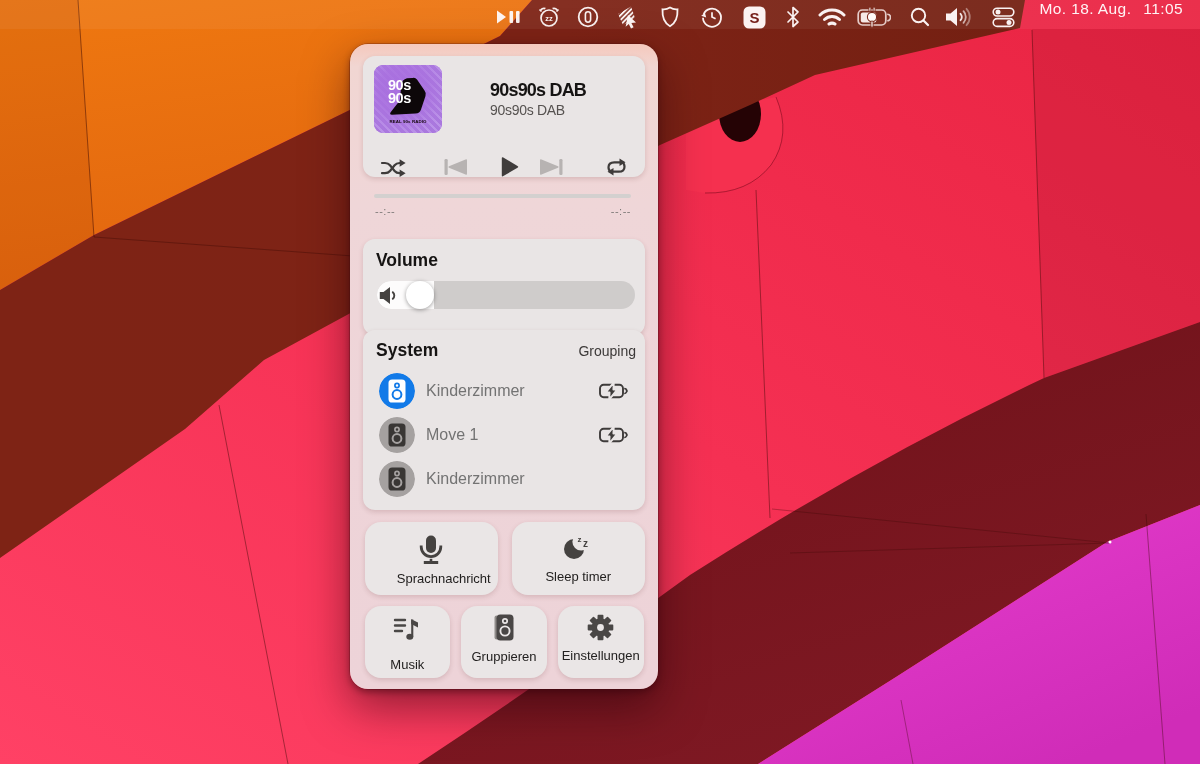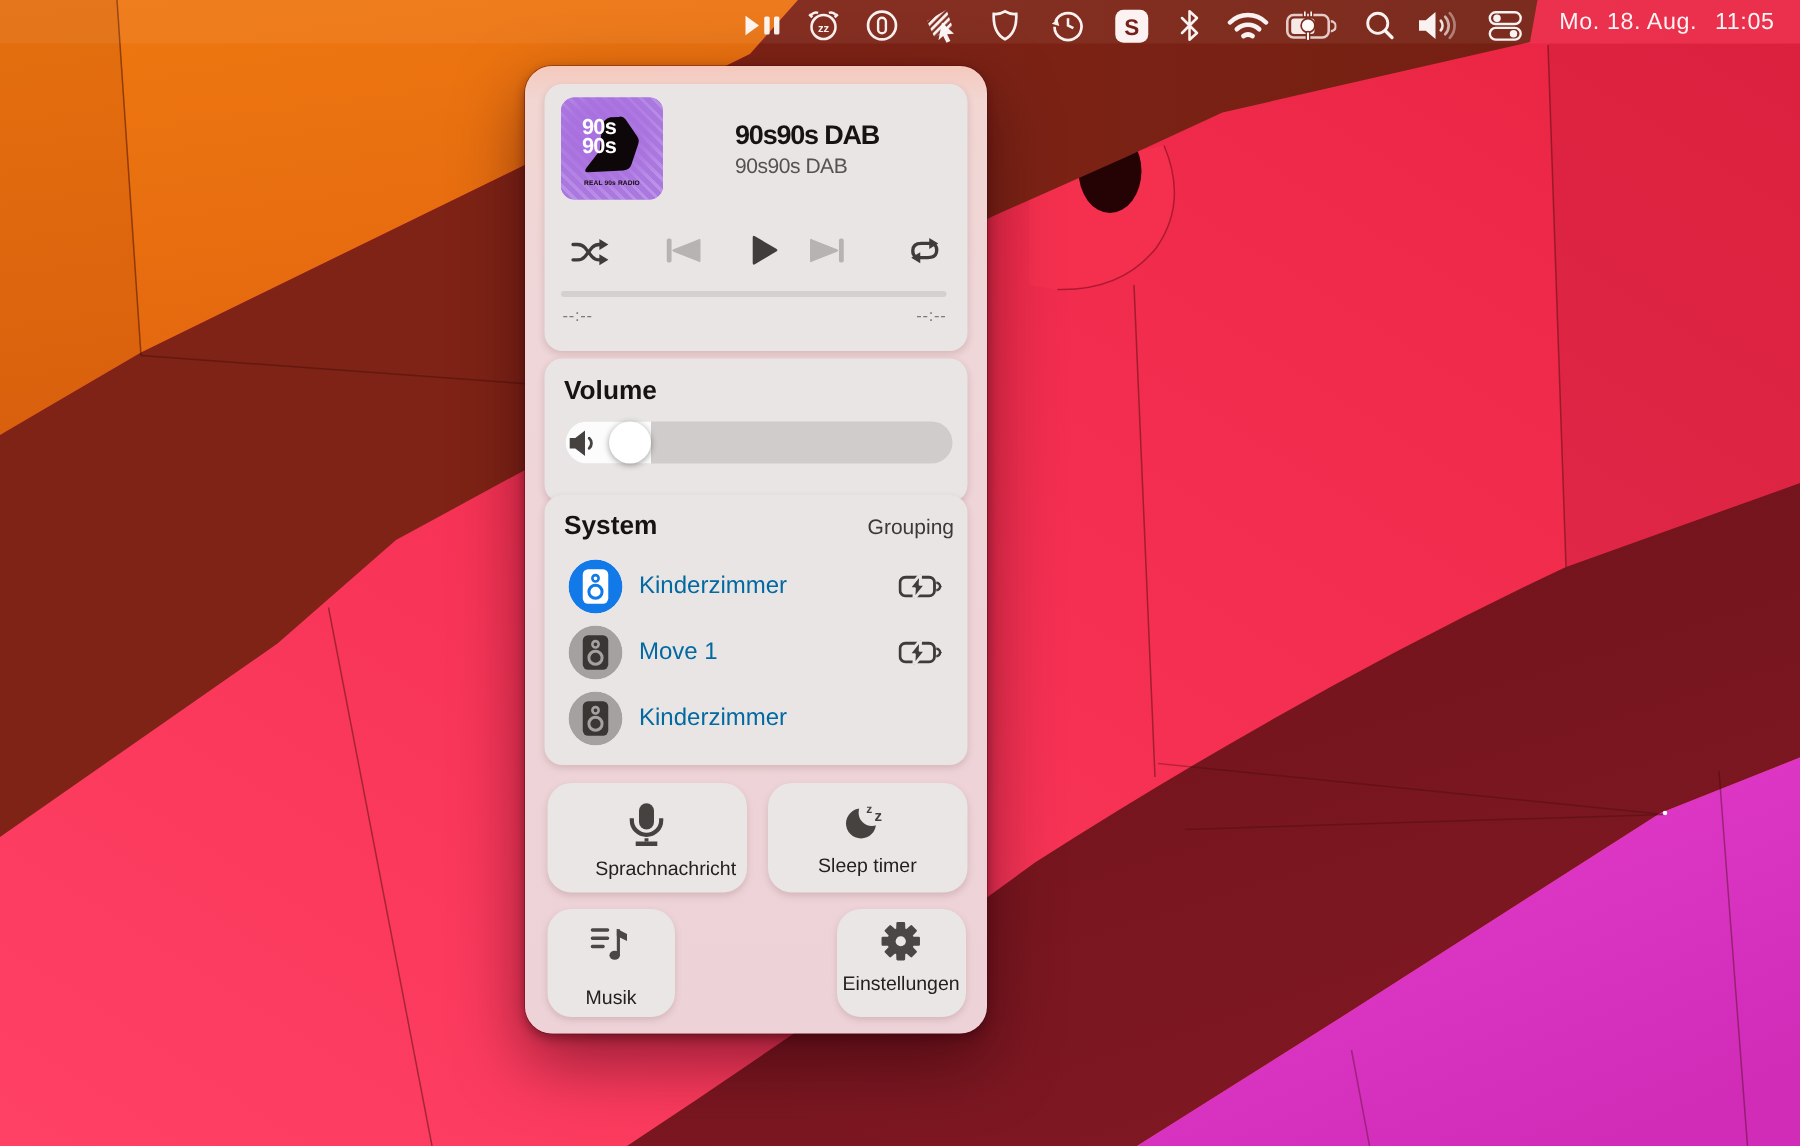--- a/index.html
+++ b/index.html
@@ -2,27 +2,27 @@
 <html><head>
 <meta charset="utf-8">
 <style>
 html,body{margin:0;padding:0;}
 body{width:1200px;height:764px;overflow:hidden;font-family:"Liberation Sans",sans-serif;-webkit-font-smoothing:antialiased;}
 #stage{position:relative;width:1200px;height:764px;background:#e82441;}
 #wall{position:absolute;left:0;top:0;}
 
 #menubar{position:absolute;left:4px;top:0;width:1200px;height:30px;color:rgba(255,250,250,.96);}
 .mi{position:absolute;top:2px;height:30px;display:flex;align-items:center;justify-content:center;}
-#mbdate{position:absolute;top:0;right:21px;height:30px;display:flex;align-items:center;font-size:15.5px;font-weight:500;letter-spacing:.4px;color:rgba(255,250,250,.97);}
+#mbdate{position:absolute;top:0;right:21px;height:30px;display:flex;align-items:flex-start;font-size:15.5px;font-weight:500;letter-spacing:.4px;color:rgba(255,250,250,.97);}
 
 #panel{position:absolute;left:350px;top:44px;width:308px;height:645px;border-radius:18px;
  background:linear-gradient(180deg,#f5c9bd 0%,#f1d6d2 3.5%,#efd6d8 25%,#eed4d8 60%,#edd3d8 100%);
  box-shadow:0 18px 45px rgba(40,0,10,.5), 0 3px 7px rgba(50,0,10,.45), 0 0 0 0.5px rgba(90,20,20,.5);}
 .card{position:absolute;left:13px;width:282px;background:#e9e5e5;border-radius:12px;box-shadow:0 2px 5px rgba(90,30,30,.16);}
-#cardMedia{top:12px;height:178px;}
+#cardMedia{top:12px;height:121px;}
 #cardVol{top:195px;height:96px;}
 #cardSys{top:286px;height:180px;}
 .pbtn{position:absolute;background:#eae6e6;border-radius:16px;box-shadow:0 2px 5px rgba(90,30,30,.16);text-align:center;color:#232120;font-size:13px;}
 
 #art{position:absolute;left:11px;top:8.5px;width:68px;height:68px;border-radius:9px;overflow:hidden;background:#ab79df;}
 #artStripes{position:absolute;left:-20px;top:-20px;width:120px;height:120px;
  background:repeating-linear-gradient(45deg,#aa78de 0 3.4px,#bb92e8 3.4px 5.6px);}
 #artTint{position:absolute;left:0;top:0;width:68px;height:68px;background:radial-gradient(circle at 42% 38%,rgba(168,110,223,.95) 0%,rgba(169,112,223,.8) 42%,rgba(172,118,225,.3) 64%,rgba(175,124,228,0) 80%);}
 .t90{position:absolute;left:14px;color:#fff;font-size:14.5px;font-weight:bold;letter-spacing:-.5px;line-height:1;}
 #reals{position:absolute;left:0;top:54.5px;width:68px;text-align:center;font-size:4.4px;font-weight:bold;color:#14080a;letter-spacing:.1px;}
@@ -33,21 +33,21 @@
 
 #volTitle{position:absolute;left:13px;top:11px;font-size:17.5px;font-weight:bold;color:#161413;}
 #track{position:absolute;left:14px;top:42px;width:258px;height:28px;border-radius:14px;background:#cfcccb;}
 #trackFill{position:absolute;left:0;top:0;width:57px;height:28px;border-radius:14px 0 0 14px;background:#fdfcfc;}
 #knob{position:absolute;left:29px;top:0;width:28px;height:28px;border-radius:50%;background:#fff;box-shadow:0 1px 4px rgba(0,0,0,.38);}
 
 #sysTitle{position:absolute;left:13px;top:10px;font-size:17.5px;font-weight:bold;color:#161413;}
 #grouping{position:absolute;right:9px;top:13px;font-size:14px;color:#3c3938;}
 .row{position:absolute;left:16px;height:36px;display:flex;align-items:center;}
 .rowIcon{width:36px;height:36px;border-radius:50%;}
-.rowTxt{margin-left:11px;font-size:16px;color:#0369a1;text-align:right;}
+.rowTxt{margin-left:11px;font-size:16px;color:#737373;text-align:right;}
 .batt{position:absolute;right:17px;}
 </style>
 </head>
 <body>
 <div id="stage">
 <svg id="wall" width="1200" height="764" viewBox="0 0 1200 764">
  <defs>
   <linearGradient id="gOr" x1="0" y1="0" x2="0.25" y2="1">
    <stop offset="0" stop-color="#ef7810"></stop>
    <stop offset="1" stop-color="#e2660f"></stop>
@@ -365,20 +365,29 @@
     <path d="M3,5 h10 M3,10.5 h10 M3,16 h7"></path>
    </g>
    <g fill="#4a4746">
     <ellipse cx="17.8" cy="21.8" rx="3.5" ry="3"></ellipse>
     <rect x="19.2" y="4.5" width="2.1" height="17.3"></rect>
     <path d="M19.2,4.2 L26,7.6 L26,12.4 L19.2,9 Z"></path>
    </g>
   </svg>
   <div style="margin-top:13px;">Musik</div>
  </div>
+ <div class="pbtn" style="left:111.2px;top:562px;width:85.7px;height:71.5px;">
+  <svg width="26" height="28" viewBox="0 0 26 28" style="margin-top:8px;">
+   <rect x="3.5" y="1.5" width="4" height="24" rx="2" fill="#8f8b89"></rect>
+   <rect x="5.5" y="0.5" width="17" height="26" rx="3.8" fill="#4a4746"></rect>
+   <circle cx="14" cy="7" r="2.2" fill="none" stroke="#ebe7e7" stroke-width="1.7"></circle>
+   <circle cx="14" cy="17" r="4.6" fill="none" stroke="#ebe7e7" stroke-width="1.9"></circle>
+  </svg>
+  <div style="margin-top:4px;">Gruppieren</div>
+ </div>
  <div class="pbtn" style="left:207.9px;top:562px;width:85.7px;height:71.5px;">
   <svg width="27" height="27" viewBox="0 0 27 27" style="margin-top:8px;">
    <path d="M11.24,5.62 L11.38,1.49 L15.62,1.49 L15.76,5.62 A8.2,8.2 0 0 1 17.48,6.33 L20.50,3.51 L23.49,6.50 L20.67,9.52 A8.2,8.2 0 0 1 21.38,11.24 L25.51,11.38 L25.51,15.62 L21.38,15.76 A8.2,8.2 0 0 1 20.67,17.48 L23.49,20.50 L20.50,23.49 L17.48,20.67 A8.2,8.2 0 0 1 15.76,21.38 L15.62,25.51 L11.38,25.51 L11.24,21.38 A8.2,8.2 0 0 1 9.52,20.67 L6.50,23.49 L3.51,20.50 L6.33,17.48 A8.2,8.2 0 0 1 5.62,15.76 L1.49,15.62 L1.49,11.38 L5.62,11.24 A8.2,8.2 0 0 1 6.33,9.52 L3.51,6.50 L6.50,3.51 L9.52,6.33 A8.2,8.2 0 0 1 11.24,5.62 Z" fill="#4a4746" stroke="#4a4746" stroke-width="1.6" stroke-linejoin="round"></path>
    <circle cx="13.5" cy="13.5" r="3.4" fill="#eae6e6"></circle>
   </svg>
   <div style="margin-top:4px;">Einstellungen</div>
  </div>
 </div>
 </div>
 

